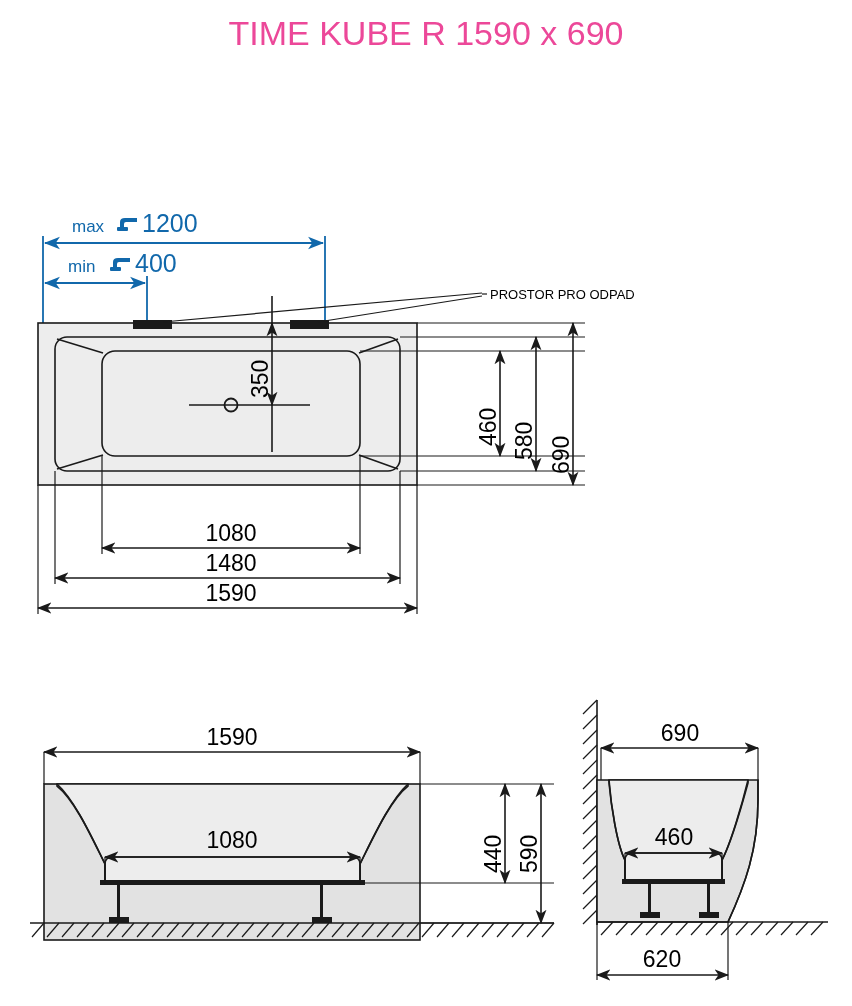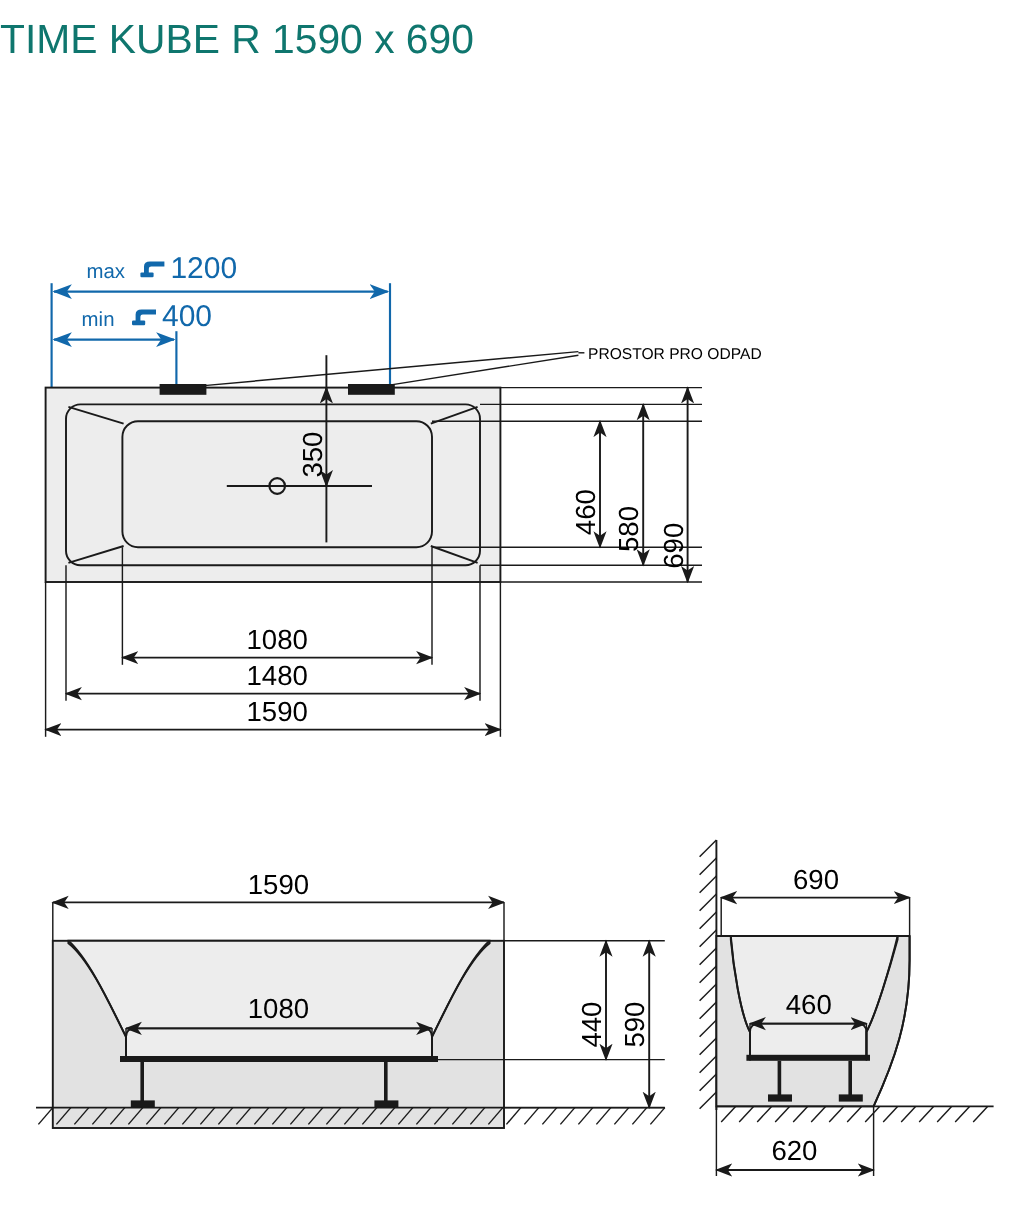--- a/index.html
+++ b/index.html
@@ -12,24 +12,24 @@
     height: 1006px;
     font-family: "Liberation Sans", sans-serif;
     position: relative;
     overflow: hidden;
   }
   #page-title {
     position: absolute;
     left: 0;
     top: 14px;
     width: 852px;
-    text-align: left;
+    text-align: center;
     font-size: 34px;
     font-weight: 400;
-    color: #0f766e;
+    color: #ec4899;
     letter-spacing: 0px;
     font-family: "Liberation Sans", sans-serif;
   }
   #drawing {
     position: absolute;
     left: 0;
     top: 0;
   }
   text {
     font-family: "Liberation Sans", sans-serif;

